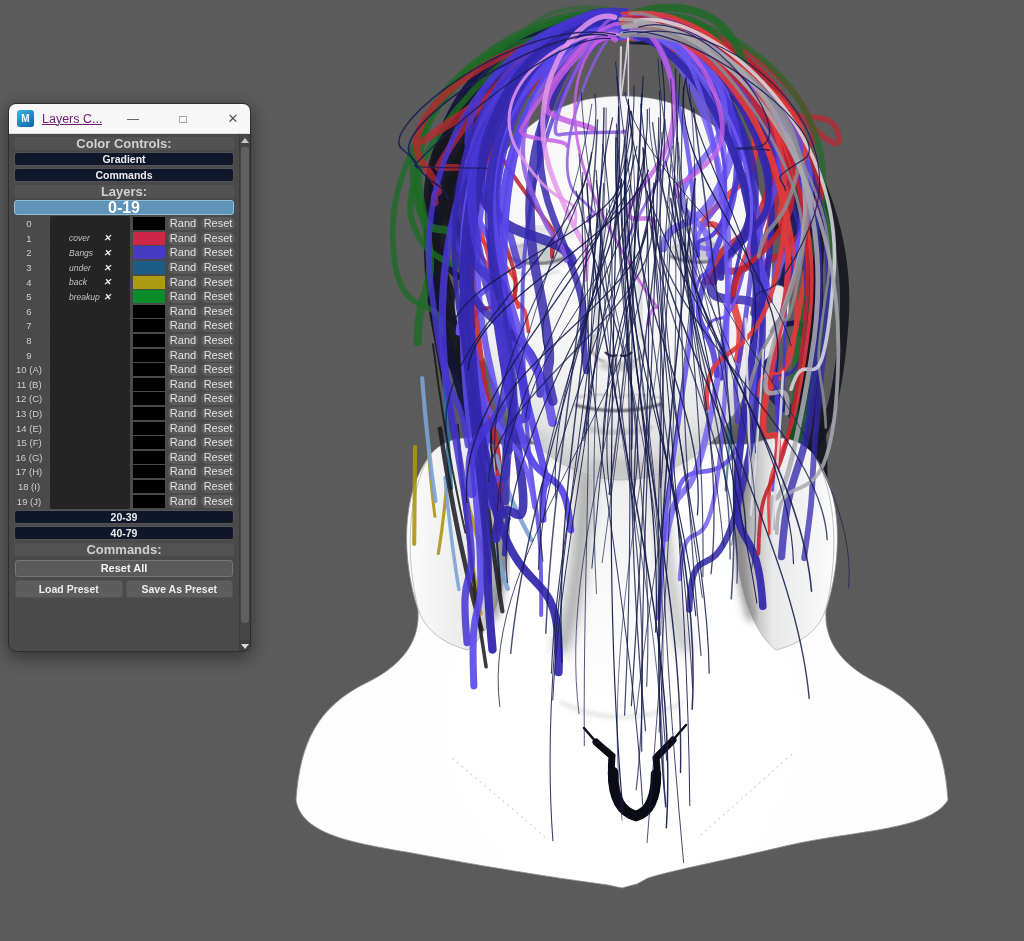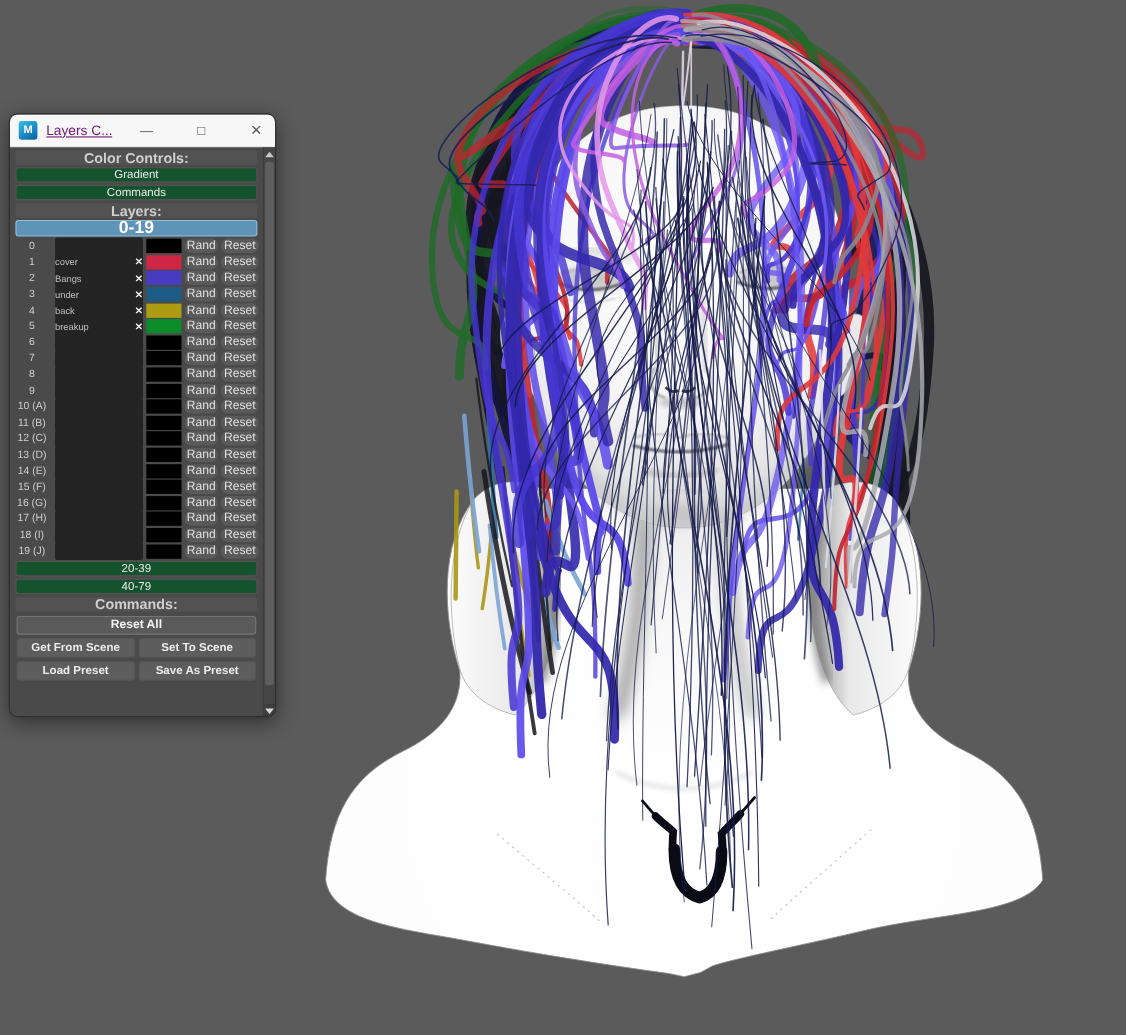--- a/index.html
+++ b/index.html
@@ -14,27 +14,27 @@
   .mayaicon{width:17px;height:17px;border-radius:3px;background:linear-gradient(145deg,#36bde6,#0a5fa6);
             color:#fff;font-size:10px;font-weight:bold;display:flex;align-items:center;justify-content:center;flex:0 0 auto;}
   .wtitle{color:#701a75;font-size:12.5px;margin-left:8px;white-space:nowrap;overflow:hidden;text-decoration:underline;}
   .winbtns{margin-left:auto;display:flex;width:118px;justify-content:space-between;align-items:center;}
   .winbtn{color:#555;font-size:12px;width:18px;text-align:center;cursor:default;line-height:30px;}
   .panelbody{position:relative;height:519px;background:#4a4a4a;}
   .pcontent{position:absolute;left:0;top:0;right:11px;bottom:0;overflow:hidden;}
 
   .seclabel{margin:3px 5px 1px 5px;height:13px;line-height:13px;text-align:center;background:#525252;border-radius:2px;
             color:#cfcfcf;font-size:13px;font-weight:bold;}
-  .wbtn{display:block;margin:2px 5px;height:14px;width:calc(100% - 10px);background:#14532d;border:1px solid #545454;
-        border-radius:3px;color:#ececec;font-size:10.5px;font-weight:normal;line-height:12px;padding:0;font-family:inherit;}
+  .wbtn{display:block;margin:2px 5px;height:14px;width:calc(100% - 10px);background:#0f172a;border:1px solid #545454;
+        border-radius:3px;color:#ececec;font-size:10.5px;font-weight:bold;line-height:12px;padding:0;font-family:inherit;}
   .tabactive{margin:2px 5px;height:13px;line-height:13px;text-align:center;border-radius:3px;
              border:1px solid #8fc0da;color:#fff;font-size:16px;font-weight:bold;}
   .lrow{display:flex;align-items:center;height:13.6px;margin:1px 4px 1px 2px;gap:3px;}
   .lnum{width:36px;text-align:center;color:#cfcfcf;font-size:9.5px;flex:0 0 auto;}
-  .lfield{flex:1;height:16px;background:#242424;border-radius:2px;display:flex;align-items:center;padding:0 0;min-width:0;}
+  .lfield{flex:1;height:16px;background:#242424;border-radius:2px;display:flex;align-items:center;padding:0 19px;min-width:0;font-style:italic;}
   .lname{flex:1;color:#c2c2c2;font-size:8.5px;white-space:nowrap;overflow:hidden;}
   .lx{color:#ececec;font-size:9px;font-weight:bold;flex:0 0 auto;line-height:12px;}
   .lswatch{width:32px;height:13px;flex:0 0 auto;}
   .lbtn{height:13px;border:none;border-radius:6px;background:#5a5a5a;color:#e0e0e0;font-size:11px;
         line-height:13px;padding:0;font-family:inherit;flex:0 0 auto;}
   .lbtn.rand{width:30px}.lbtn.reset{width:34px}
   .bigbtn{display:block;margin:4px 14px 2px 6px;height:17px;width:calc(100% - 12px);background:#5a5a5a;border:1px solid #757575;
           border-radius:3px;color:#f2f2f2;font-size:11px;font-weight:bold;font-family:inherit;padding:0;}
   .btnrow{display:flex;gap:3px;margin:3px 6px;}
   .btnrow .wbtn2{flex:1;height:18px;background:#5d5d5d;border:1px solid #545454;border-radius:3px;color:#ececec;
@@ -655,24 +655,20 @@
       <button class="lbtn rand">Rand</button>
       <button class="lbtn reset">Reset</button>
     </div>
   </div>
 
         <button class="wbtn">20-39</button>
         <button class="wbtn">40-79</button>
         <div class="seclabel">Commands:</div>
         <button class="bigbtn">Reset All</button>
         <div class="btnrow">
-          <button class="wbtn2">Get From Scene</button>
-          <button class="wbtn2">Set To Scene</button>
-        </div>
-        <div class="btnrow">
           <button class="wbtn2">Load Preset</button>
           <button class="wbtn2">Save As Preset</button>
         </div>
       </div>
       <div class="vscroll">
         <div class="sarrow up">
             <div class="tri-up"></div>
           </div>
         <div class="sthumb"></div>
         <div class="sarrow down">

